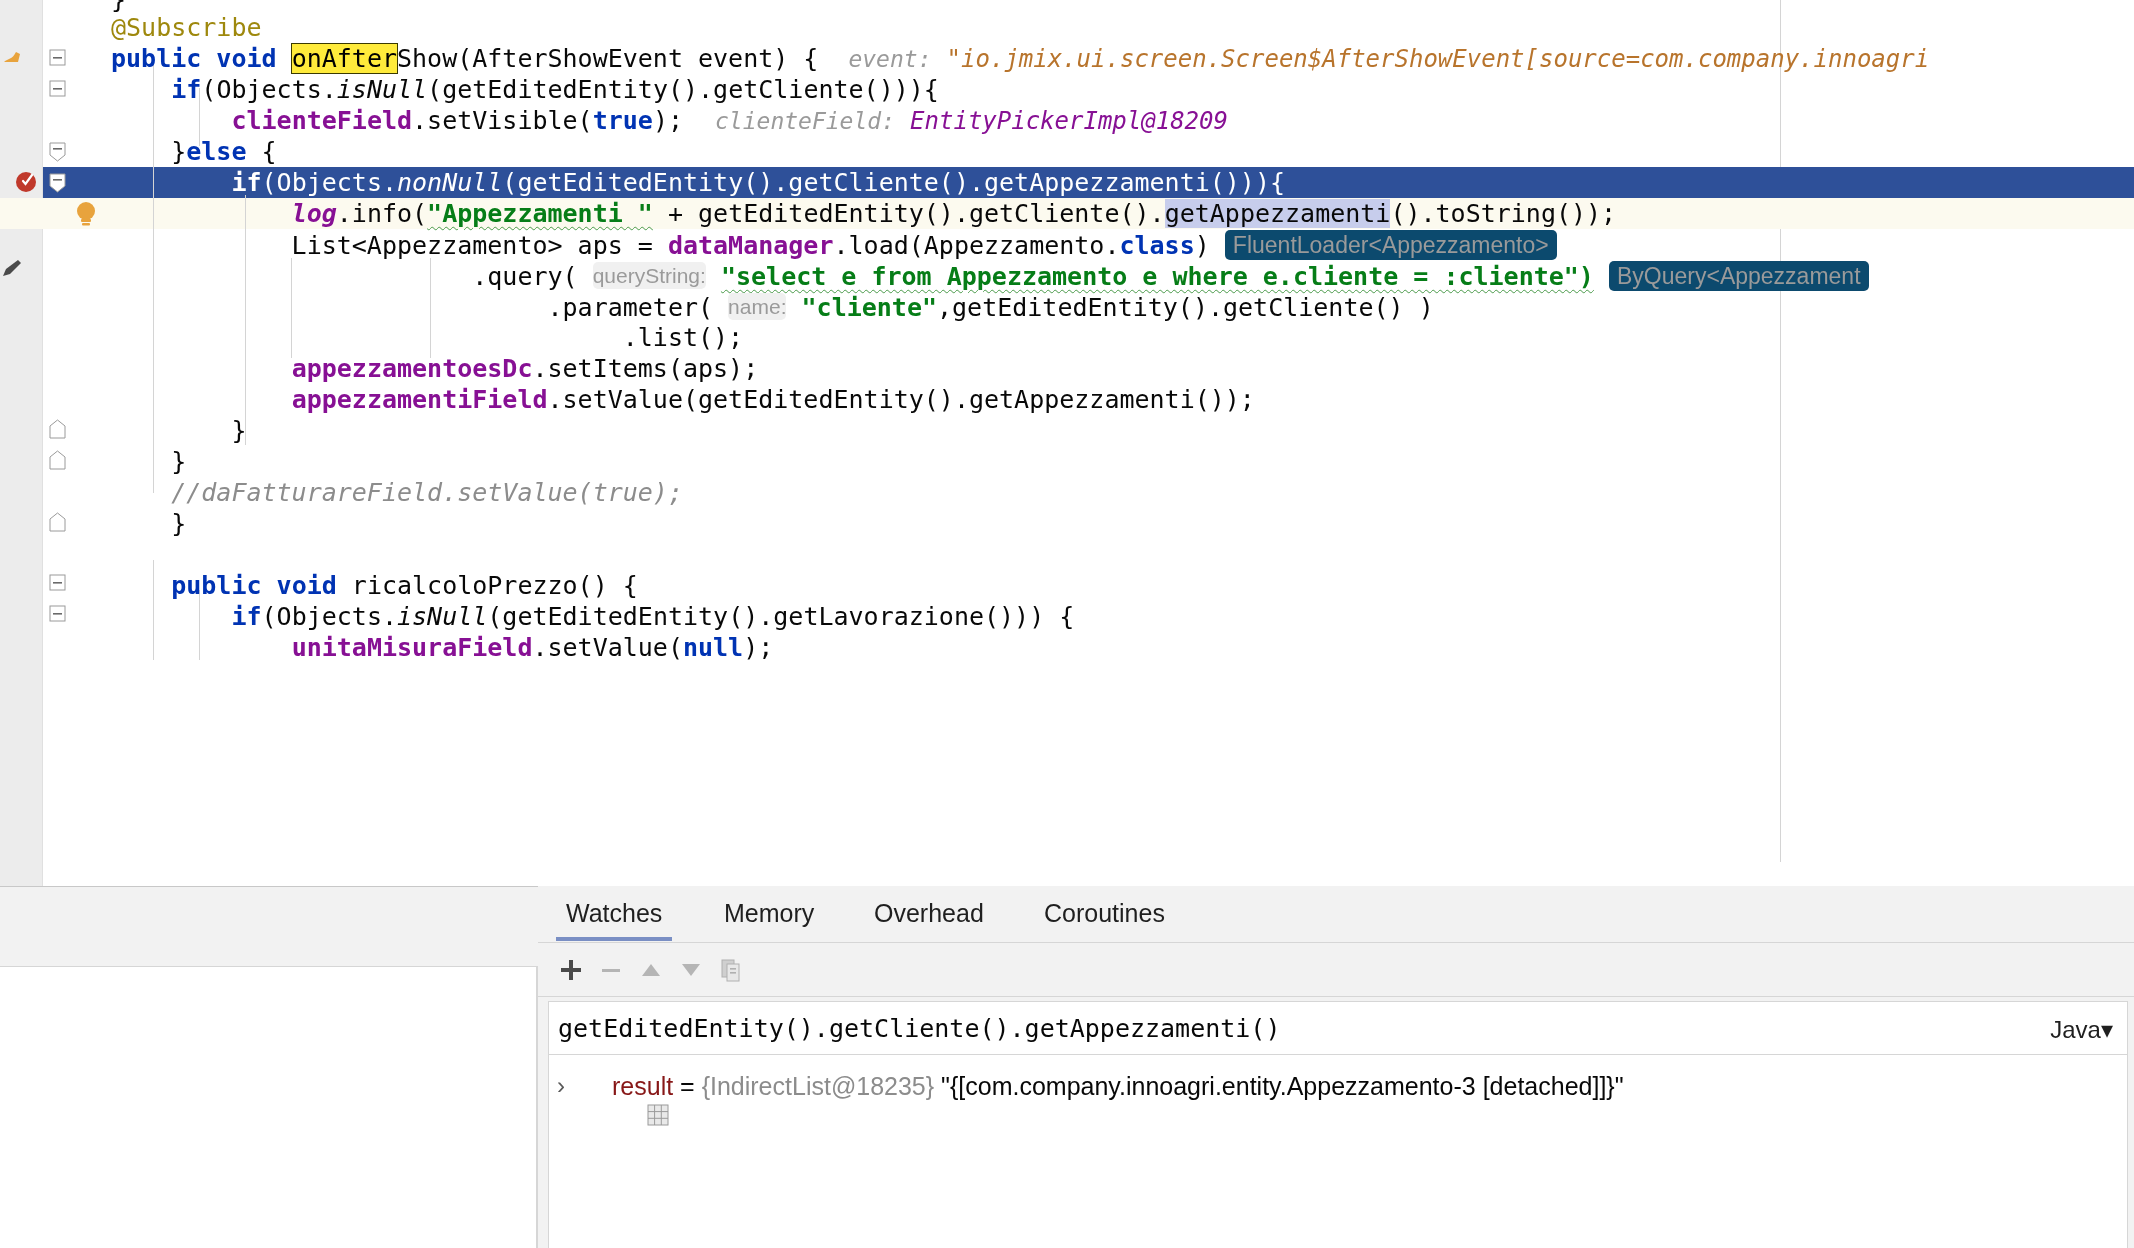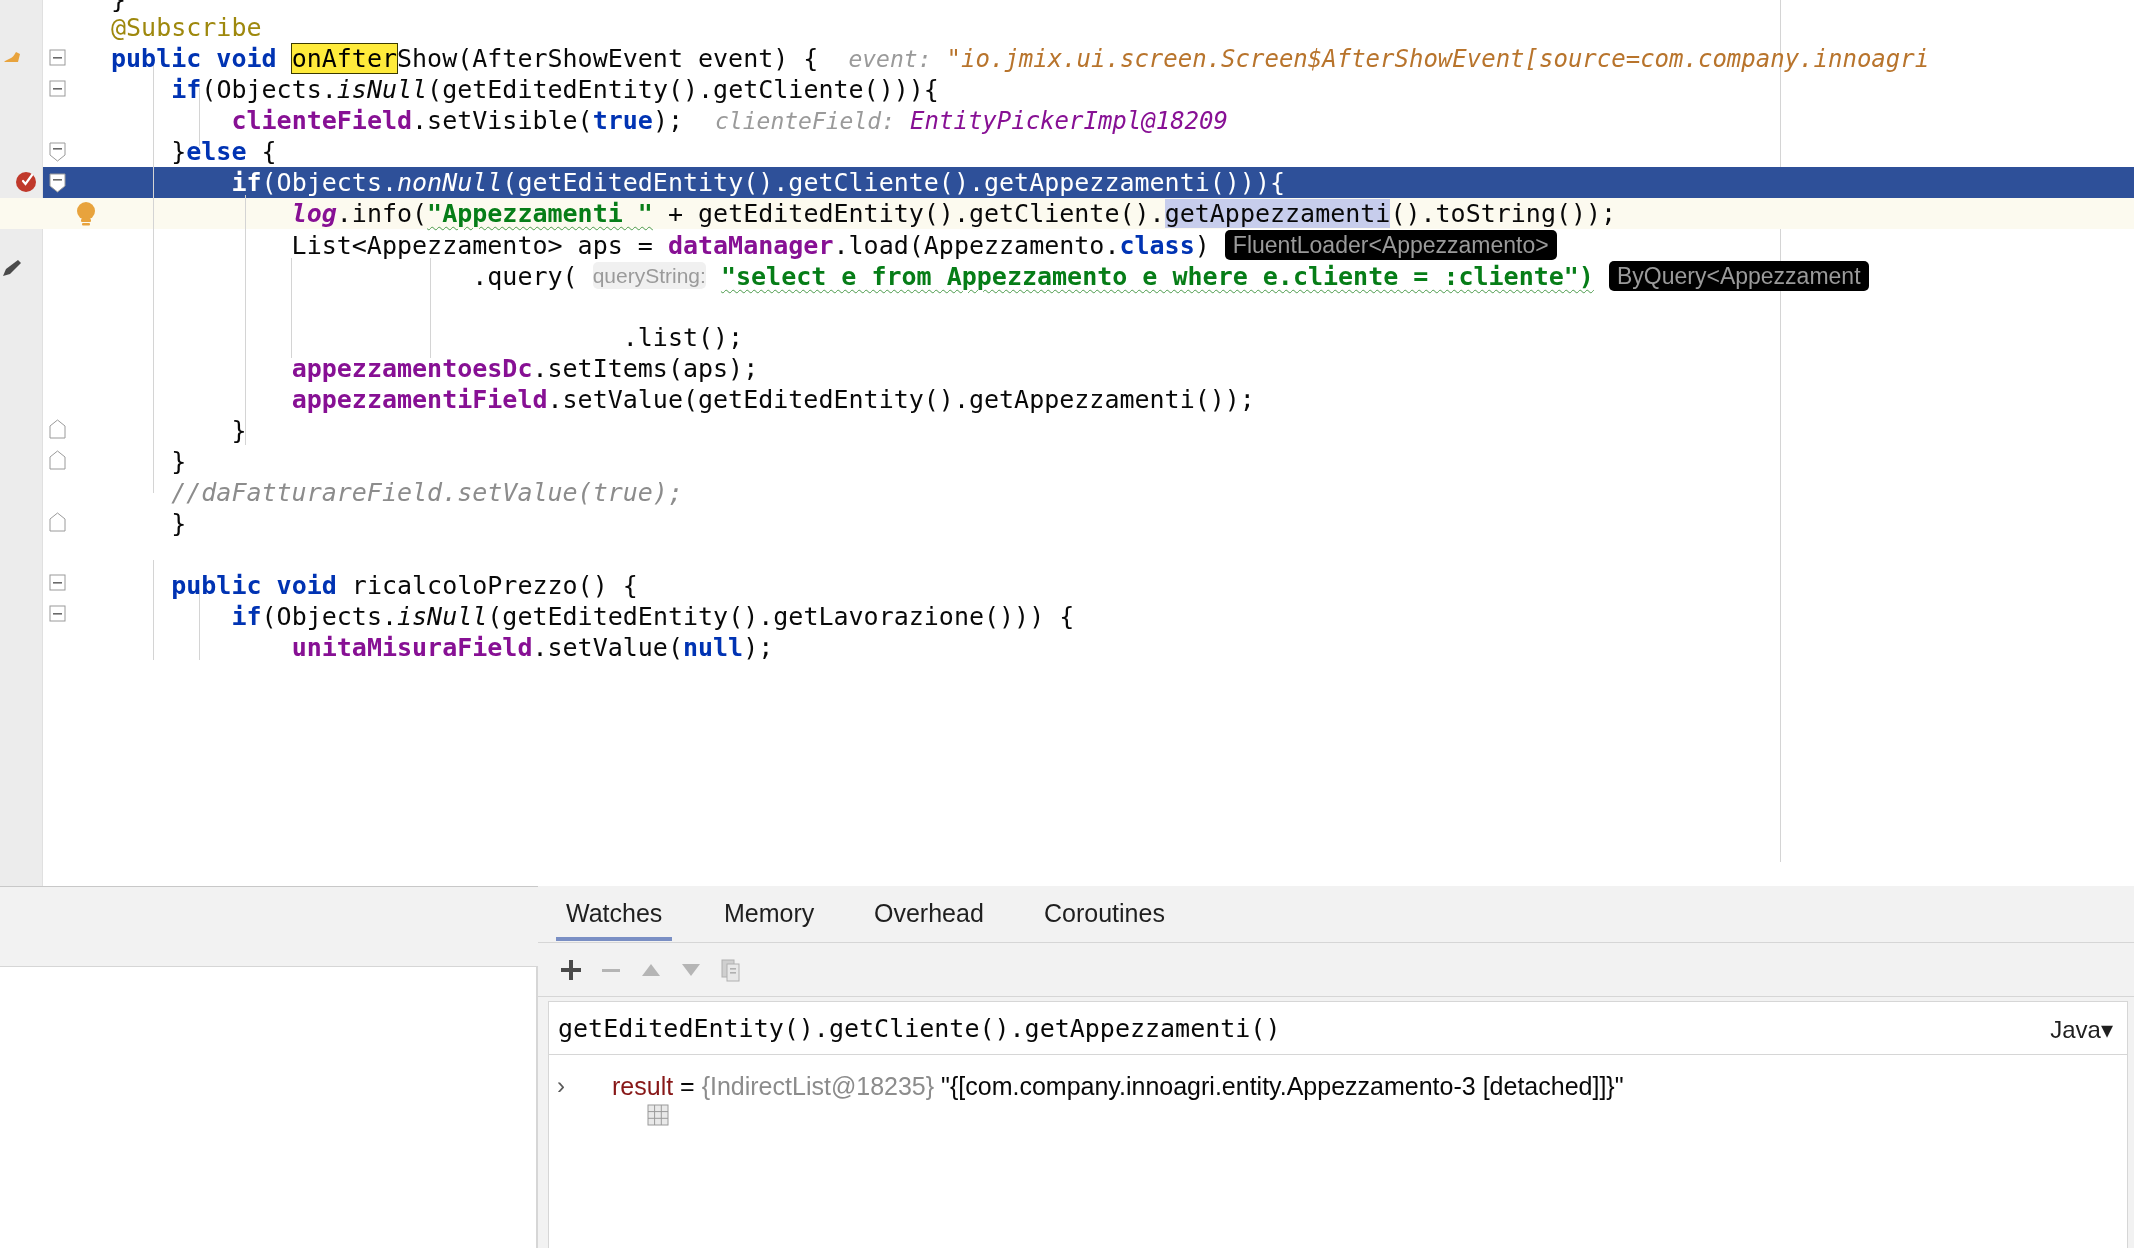--- a/index.html
+++ b/index.html
@@ -106,21 +106,21 @@
   .hint-plain {
     font-family: "DejaVu Sans Mono", monospace;
     font-size: 23px;
     color: #9a9a9a;
     font-style: italic;
   }
   .typehint {
     font-family: "Liberation Sans", sans-serif;
     font-size: 23px;
     color: #9a9a9a;
-    background: #000000;
+    background: #0c4a6e;
     border-radius: 5px;
     padding: 2px 8px;
     vertical-align: 1px;
   }
   .valhint {
     font-family: "DejaVu Sans Mono", monospace;
     font-size: 24px;
     color: #b8742c;
     font-style: italic;
   }
@@ -380,20 +380,23 @@
       </div>
 
       <div class="line" style="top:229px">
         <span class="ltxt"><span class="plain">            List&lt;Appezzamento&gt; aps = </span><span class="field">dataManager</span><span class="plain">.load(Appezzamento.</span><span class="kw">class</span><span class="plain">)</span> <span class="typehint">FluentLoader&lt;Appezzamento&gt;</span></span>
       </div>
 
       <div class="line" style="top:260px">
         <span class="ltxt"><span class="plain">                        .query( </span><span class="hint">queryString:</span> <span class="str squiggle">"select e from Appezzamento e where e.cliente = :cliente")</span> <span class="typehint">ByQuery&lt;Appezzament</span></span>
       </div>
 
+      <div class="line" style="top:291px">
+        <span class="ltxt"><span class="plain">                             .parameter( </span><span class="hint">name:</span> <span class="str">"cliente"</span><span class="plain">,getEditedEntity().getCliente() )</span></span>
+      </div>
 
       <div class="line" style="top:322px">
         <span class="ltxt plain">                                  .list();</span>
       </div>
 
       <div class="line" style="top:353px">
         <span class="ltxt"><span class="plain">            </span><span class="field">appezzamentoesDc</span><span class="plain">.setItems(aps);</span></span>
       </div>
 
       <div class="line" style="top:384px">

